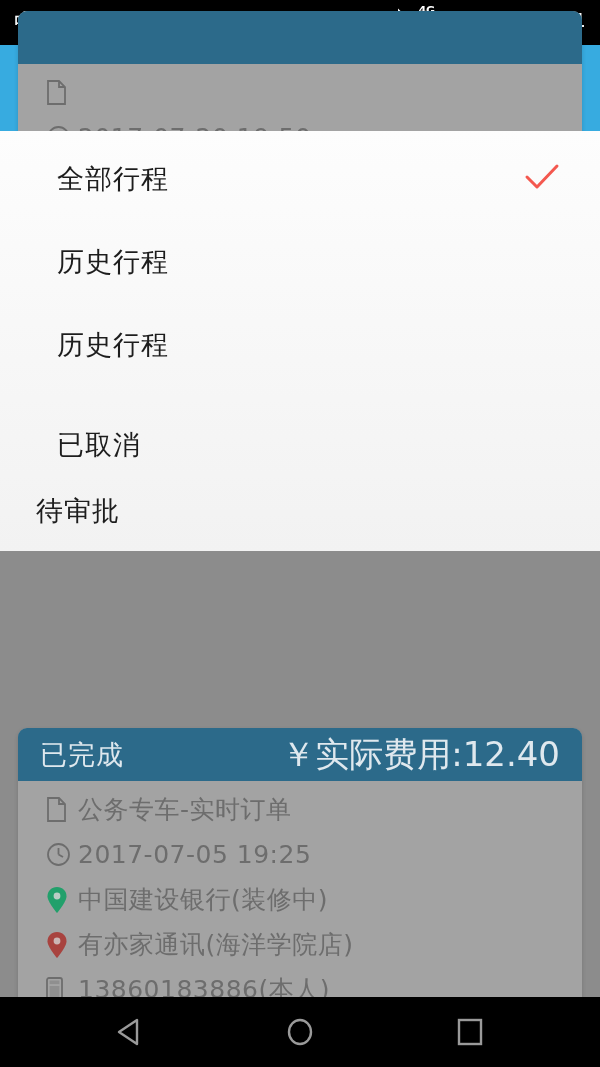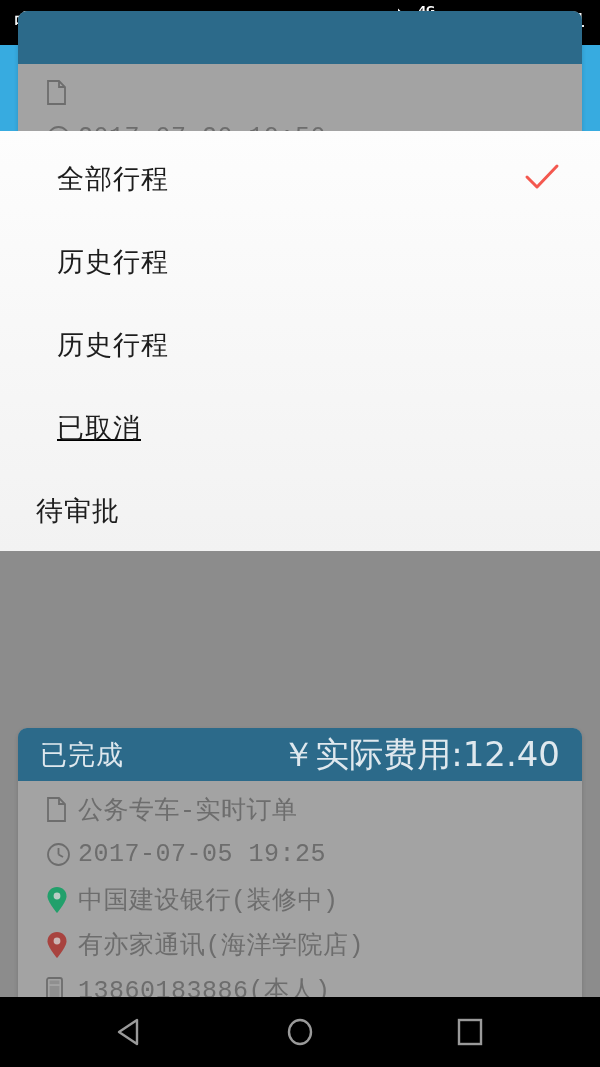--- a/index.html
+++ b/index.html
@@ -57,21 +57,21 @@
     box-shadow:0 2px 4px rgba(0,0,0,.16);
     overflow:hidden;
   }
   .card-head {
     height:53px; background:#2c6a8a; display:flex; align-items:center;
     padding:0 22px; color:#d8e4ea;
   }
   .card-status { font-size:27px; letter-spacing:1px; color:#dfe8ee; }
   .card-fee { margin-left:auto; font-size:34px; color:#dfe8ee; }
   .card-body { padding:6px 0 10px 0; }
-  .row { display:flex; align-items:center; height:45px; padding-left:28px;font-family:Liberation Mono, monospace; }
+  .row { display:flex; align-items:center; height:45px; padding-left:28px; }
   .row-ico { width:32px; display:flex; align-items:center; justify-content:flex-start; flex:none; }
   .row-txt { font-size:25px; color:#6d6d6d; letter-spacing:.5px; }
 
   
   #navbar {
     position:absolute; bottom:0; left:0; width:600px; height:70px;
     background:#000; display:flex; align-items:center; justify-content:center; gap:110px; z-index:9;
   }
   .nav-btn { width:60px; height:60px; display:flex; align-items:center; justify-content:center; }
 </style>
@@ -281,21 +281,21 @@
           <polyline points="3,14 13,24 33,3" fill="none" stroke="#f4584f" stroke-width="3" stroke-linecap="round" stroke-linejoin="round"></polyline>
         </svg>
       </span>
     </div>
     <div class="menu-item" style="top:89px;">
       <span class="menu-label">历史行程</span>
     </div>
     <div class="menu-item" style="top:172px;">
       <span class="menu-label">历史行程</span>
     </div>
-    <div class="menu-item" style="top:255px;text-decoration:underline;">
+    <div class="menu-item" style="top:272px;">
       <span class="menu-label">已取消</span>
     </div>
     <div class="menu-item" style="top:338px;padding-left:36px;">
       <span class="menu-label">待审批</span>
     </div>
   </div>
 
   <div id="navbar">
     <div class="nav-btn">
       <svg width="34" height="34" viewBox="0 0 34 34">

